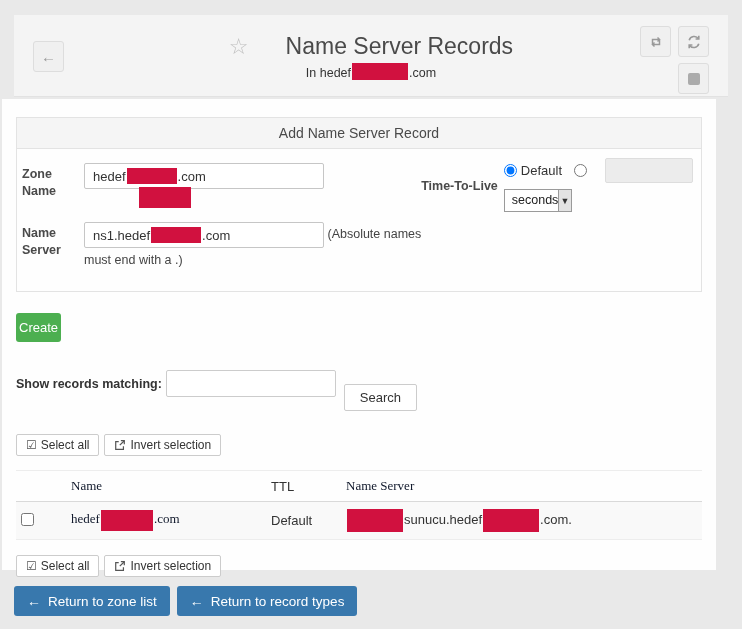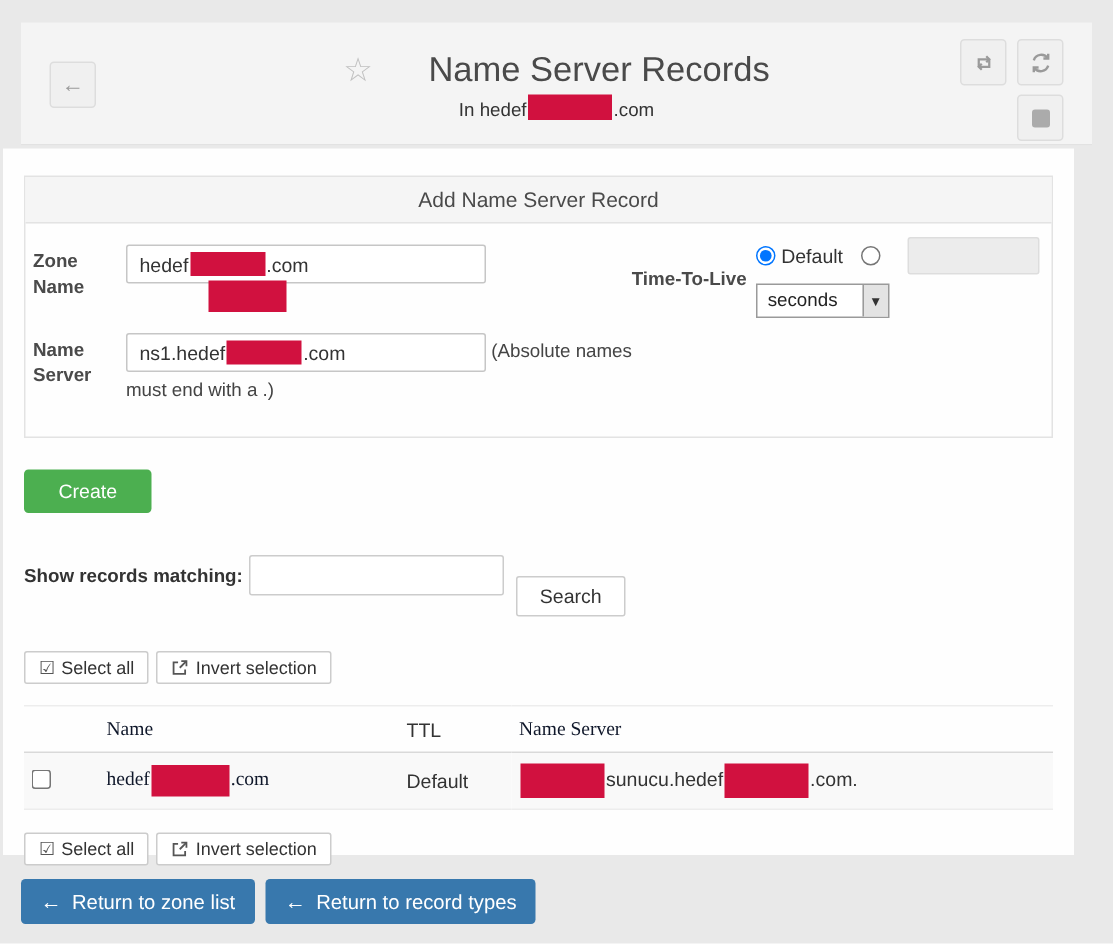--- a/index.html
+++ b/index.html
@@ -69,33 +69,33 @@
   .ttl-label { font-size:12.5px; font-weight:700; color:#4a4a4a; padding-top:22px; margin-right:6px; }
   .ttl-col { display:flex; flex-direction:column; }
   .ttl-row1 { display:flex; align-items:center; height:26px; }
   .ttl-row1 input[type=radio] { width:13px; height:13px; margin:0 4px 0 0; cursor:pointer; }
   .ttl-default-lbl { font-size:13px; color:#333; margin-right:12px; }
   .ttl-disabled-input {
     width:88px; height:25px; background:#ececec; border:1px solid #ddd;
     border-radius:2px; margin-left:14px;
   }
   .ttl-select {
-    margin-top:6px; display:inline-flex; width:89px; height:23px;
+    margin-top:6px; display:inline-flex; width:68px; height:23px;
     border:1px solid #9a9a9a; background:#fff; cursor:pointer; align-self:flex-start;
   }
   .ttl-select .sel-text { flex:1; font-size:12.5px; color:#222; padding:3px 0 0 7px; }
   .ttl-select .sel-arrow {
     width:17px; background:#e3e3e3; border-left:1px solid #9a9a9a;
     display:flex; align-items:center; justify-content:center; font-size:9px; color:#333;
   }
 
   .btn { border:none; border-radius:3px; cursor:pointer; font-family:inherit; }
   .btn-create {
     margin-top:21px; background:#4caf50; color:#fff; font-size:13px;
-    padding:7px 23px; display:inline-block;
+    padding:7px 3px; display:inline-block;
   }
   .search-row { margin-top:14px; display:flex; align-items:center; }
   .search-label { font-size:12.5px; font-weight:700; color:#333; }
   .search-input {
     margin-left:4px; width:170px; height:27px; border:1px solid #ccc;
     border-radius:2px; padding:0 8px; font-size:13px; font-family:inherit;
   }
   .btn-search {
     margin-left:8px; background:#fff; border:1px solid #ccc; color:#333;
     font-size:13px; padding:5px 15px; border-radius:2px;margin-top:28px;

